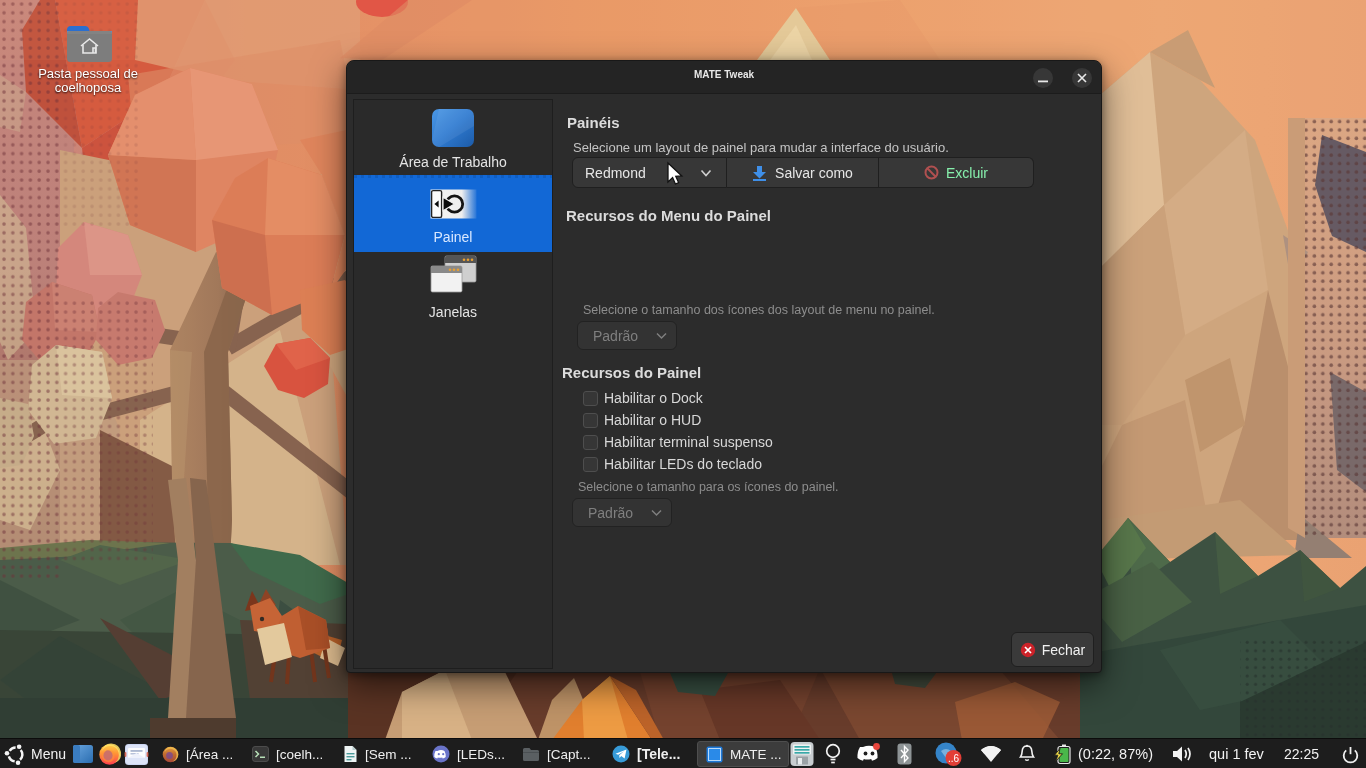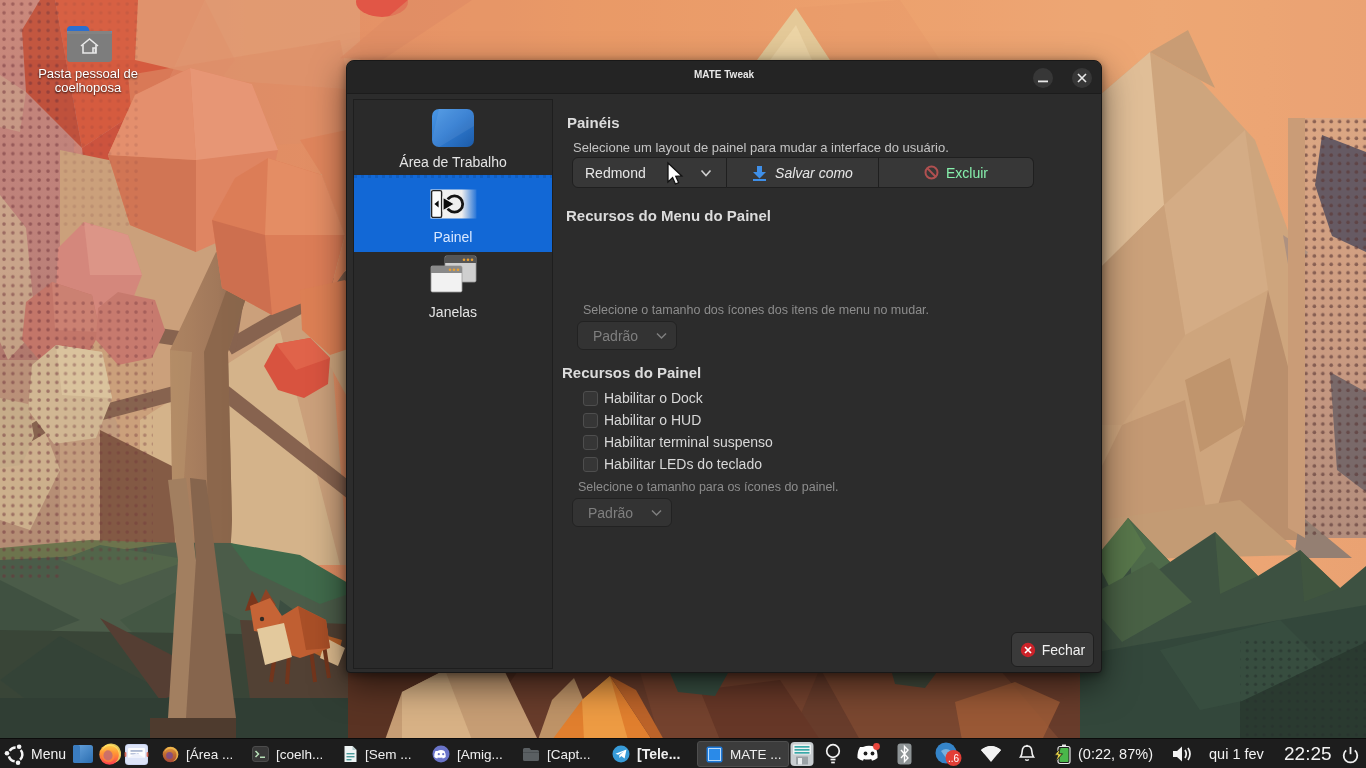--- a/index.html
+++ b/index.html
@@ -330,35 +330,35 @@
     <div class="cap" style="position:absolute;left:14px;top:41px;">Selecione um layout de painel para mudar a interface do usuário.</div>
     <div class="btnrow">
       <div class="btn combo">Redmond
         <svg style="position:absolute;right:14px;top:11px;" width="12" height="9">
               <path d="M1.5 1.5 L6 6.5 L10.5 1.5" stroke="#cfcfcf" stroke-width="1.6" fill="none"></path>
             </svg>
         <svg style="position:absolute;right:42px;top:3px;" width="20" height="27" viewBox="0 0 20 27">
               <path d="M4 2 L4 21 L8.6 16.6 L11.4 23 L14.6 21.6 L11.8 15.4 L17.8 15 Z" fill="#fff" stroke="#111" stroke-width="1.3"></path>
             </svg>
       </div>
-      <div class="btn" style="width:152px;border-left:none;font-style:italic;">
+      <div class="btn" style="width:152px;border-left:none;">
         <svg width="15" height="16" viewBox="0 0 15 16" style="margin-right:8px;">
               <path d="M5 1 h5 v6 h4 l-6.5 6.5 L1 7 h4 Z" fill="#3f8fe8"></path>
               <rect x="1" y="14" width="13" height="2" fill="#3f8fe8"></rect>
             </svg>
         Salvar como</div>
       <div class="btn dis" style="width:155px;border-left:none;border-radius:0 6px 6px 0;">
         <svg width="15" height="15" viewBox="0 0 15 15" style="margin-right:7px;">
               <circle cx="7.5" cy="7.5" r="6" fill="none" stroke="#b05050" stroke-width="2"></circle>
               <path d="M3.3 3.3 L11.7 11.7" stroke="#b05050" stroke-width="2"></path>
             </svg>
         Excluir</div>
     </div>
     <h3 style="position:absolute;left:7px;top:108px;">Recursos do Menu do Painel</h3>
-    <div class="capg" style="position:absolute;left:24px;top:204px;">Selecione o tamanho dos ícones dos itens de menu no mudar.</div>
+    <div class="capg" style="position:absolute;left:24px;top:204px;">Selecione o tamanho dos ícones dos layout de menu no painel.</div>
     <div class="pcombo" style="position:absolute;left:18px;top:222px;">Padrão&nbsp;&nbsp;<svg width="11" height="8">
             <path d="M1 1.5 L5.5 6 L10 1.5" stroke="#7f7f7f" stroke-width="1.5" fill="none"></path>
           </svg></div>
     <h3 style="position:absolute;left:3px;top:265px;">Recursos do Painel</h3>
     <div style="position:absolute;left:-4px;top:291px;width:100%;">
       <div class="cbrow en"><span class="box"></span>Habilitar o Dock</div>
       <div class="cbrow en"><span class="box"></span>Habilitar o HUD</div>
       <div class="cbrow en"><span class="box"></span>Habilitar terminal suspenso</div>
       <div class="cbrow en"><span class="box"></span>Habilitar LEDs do teclado</div>
     </div>
@@ -464,21 +464,21 @@
         </svg>
     <span class="wtxt">[Sem ...</span>
   </div>
   <div class="wbut" style="left:428px;width:86px;">
     <svg width="18" height="18" viewBox="0 0 18 18" style="margin-left:4px;flex:none;">
           <circle cx="9" cy="9" r="8.5" fill="#6a74c9"></circle>
           <path d="M5.5 6 q3.5-1.8 7 0 q1.5 2.8 1.2 6 q-1.4 1.2-3 1.5 l-0.5-1 q-2.4 0.7-4.4 0 l-0.5 1 q-1.6-0.3-3-1.5 q-0.3-3.2 1.2-6 Z" fill="#fff"></path>
           <circle cx="6.8" cy="9.2" r="1.1" fill="#6a74c9"></circle>
           <circle cx="11.2" cy="9.2" r="1.1" fill="#6a74c9"></circle>
         </svg>
-    <span class="wtxt">[Amig...</span>
+    <span class="wtxt">[LEDs...</span>
   </div>
   <div class="wbut" style="left:518px;width:86px;">
     <svg width="18" height="15" viewBox="0 0 18 15" style="margin-left:4px;flex:none;">
           <path d="M1 2.5 q0-1.5 1.5-1.5 h5 l1.5 2 h6.5 q1.5 0 1.5 1.5 v8 q0 1.5 -1.5 1.5 h-13 q-1.5 0 -1.5 -1.5 Z" fill="#5a5f62"></path>
           <path d="M1 5 h16 v1 H1 Z" fill="#4a4f52"></path>
         </svg>
     <span class="wtxt">[Capt...</span>
   </div>
   <div class="wbut" style="left:608px;width:86px;font-weight:bold;">
     <svg width="18" height="18" viewBox="0 0 18 18" style="margin-left:4px;flex:none;">
@@ -560,21 +560,21 @@
   </div>
   <div class="tb" style="left:1078px;font-size:14.5px;">(0:22, 87%)</div>
   <div class="tb" style="left:1172px;">
     <svg width="22" height="18" viewBox="0 0 22 18">
           <path d="M1 6 h4 l5-4.5 v15 L5 12 H1 Z" fill="#f2f2f2"></path>
           <path d="M13 5 q2.5 4 0 8" stroke="#f2f2f2" stroke-width="1.7" fill="none"></path>
           <path d="M16 3 q4 6 0 12" stroke="#f2f2f2" stroke-width="1.7" fill="none"></path>
         </svg>
   </div>
   <div class="tb" style="left:1209px;font-size:14.5px;">qui 1 fev</div>
-  <div class="tb" style="left:1284px;font-size:19px;">22:25</div>
+  <div class="tb" style="left:1284px;font-size:14px;">22:25</div>
   <div class="tb" style="left:1341px;">
     <svg width="19" height="19" viewBox="0 0 19 19">
           <path d="M5.2 5.4 A6.8 6.8 0 1 0 13.8 5.4" fill="none" stroke="#f0f0f0" stroke-width="1.8"></path>
           <line x1="9.5" y1="2" x2="9.5" y2="9.2" stroke="#f0f0f0" stroke-width="1.8"></line>
         </svg>
   </div>
 </div>
 </div>
 
 </body></html>

